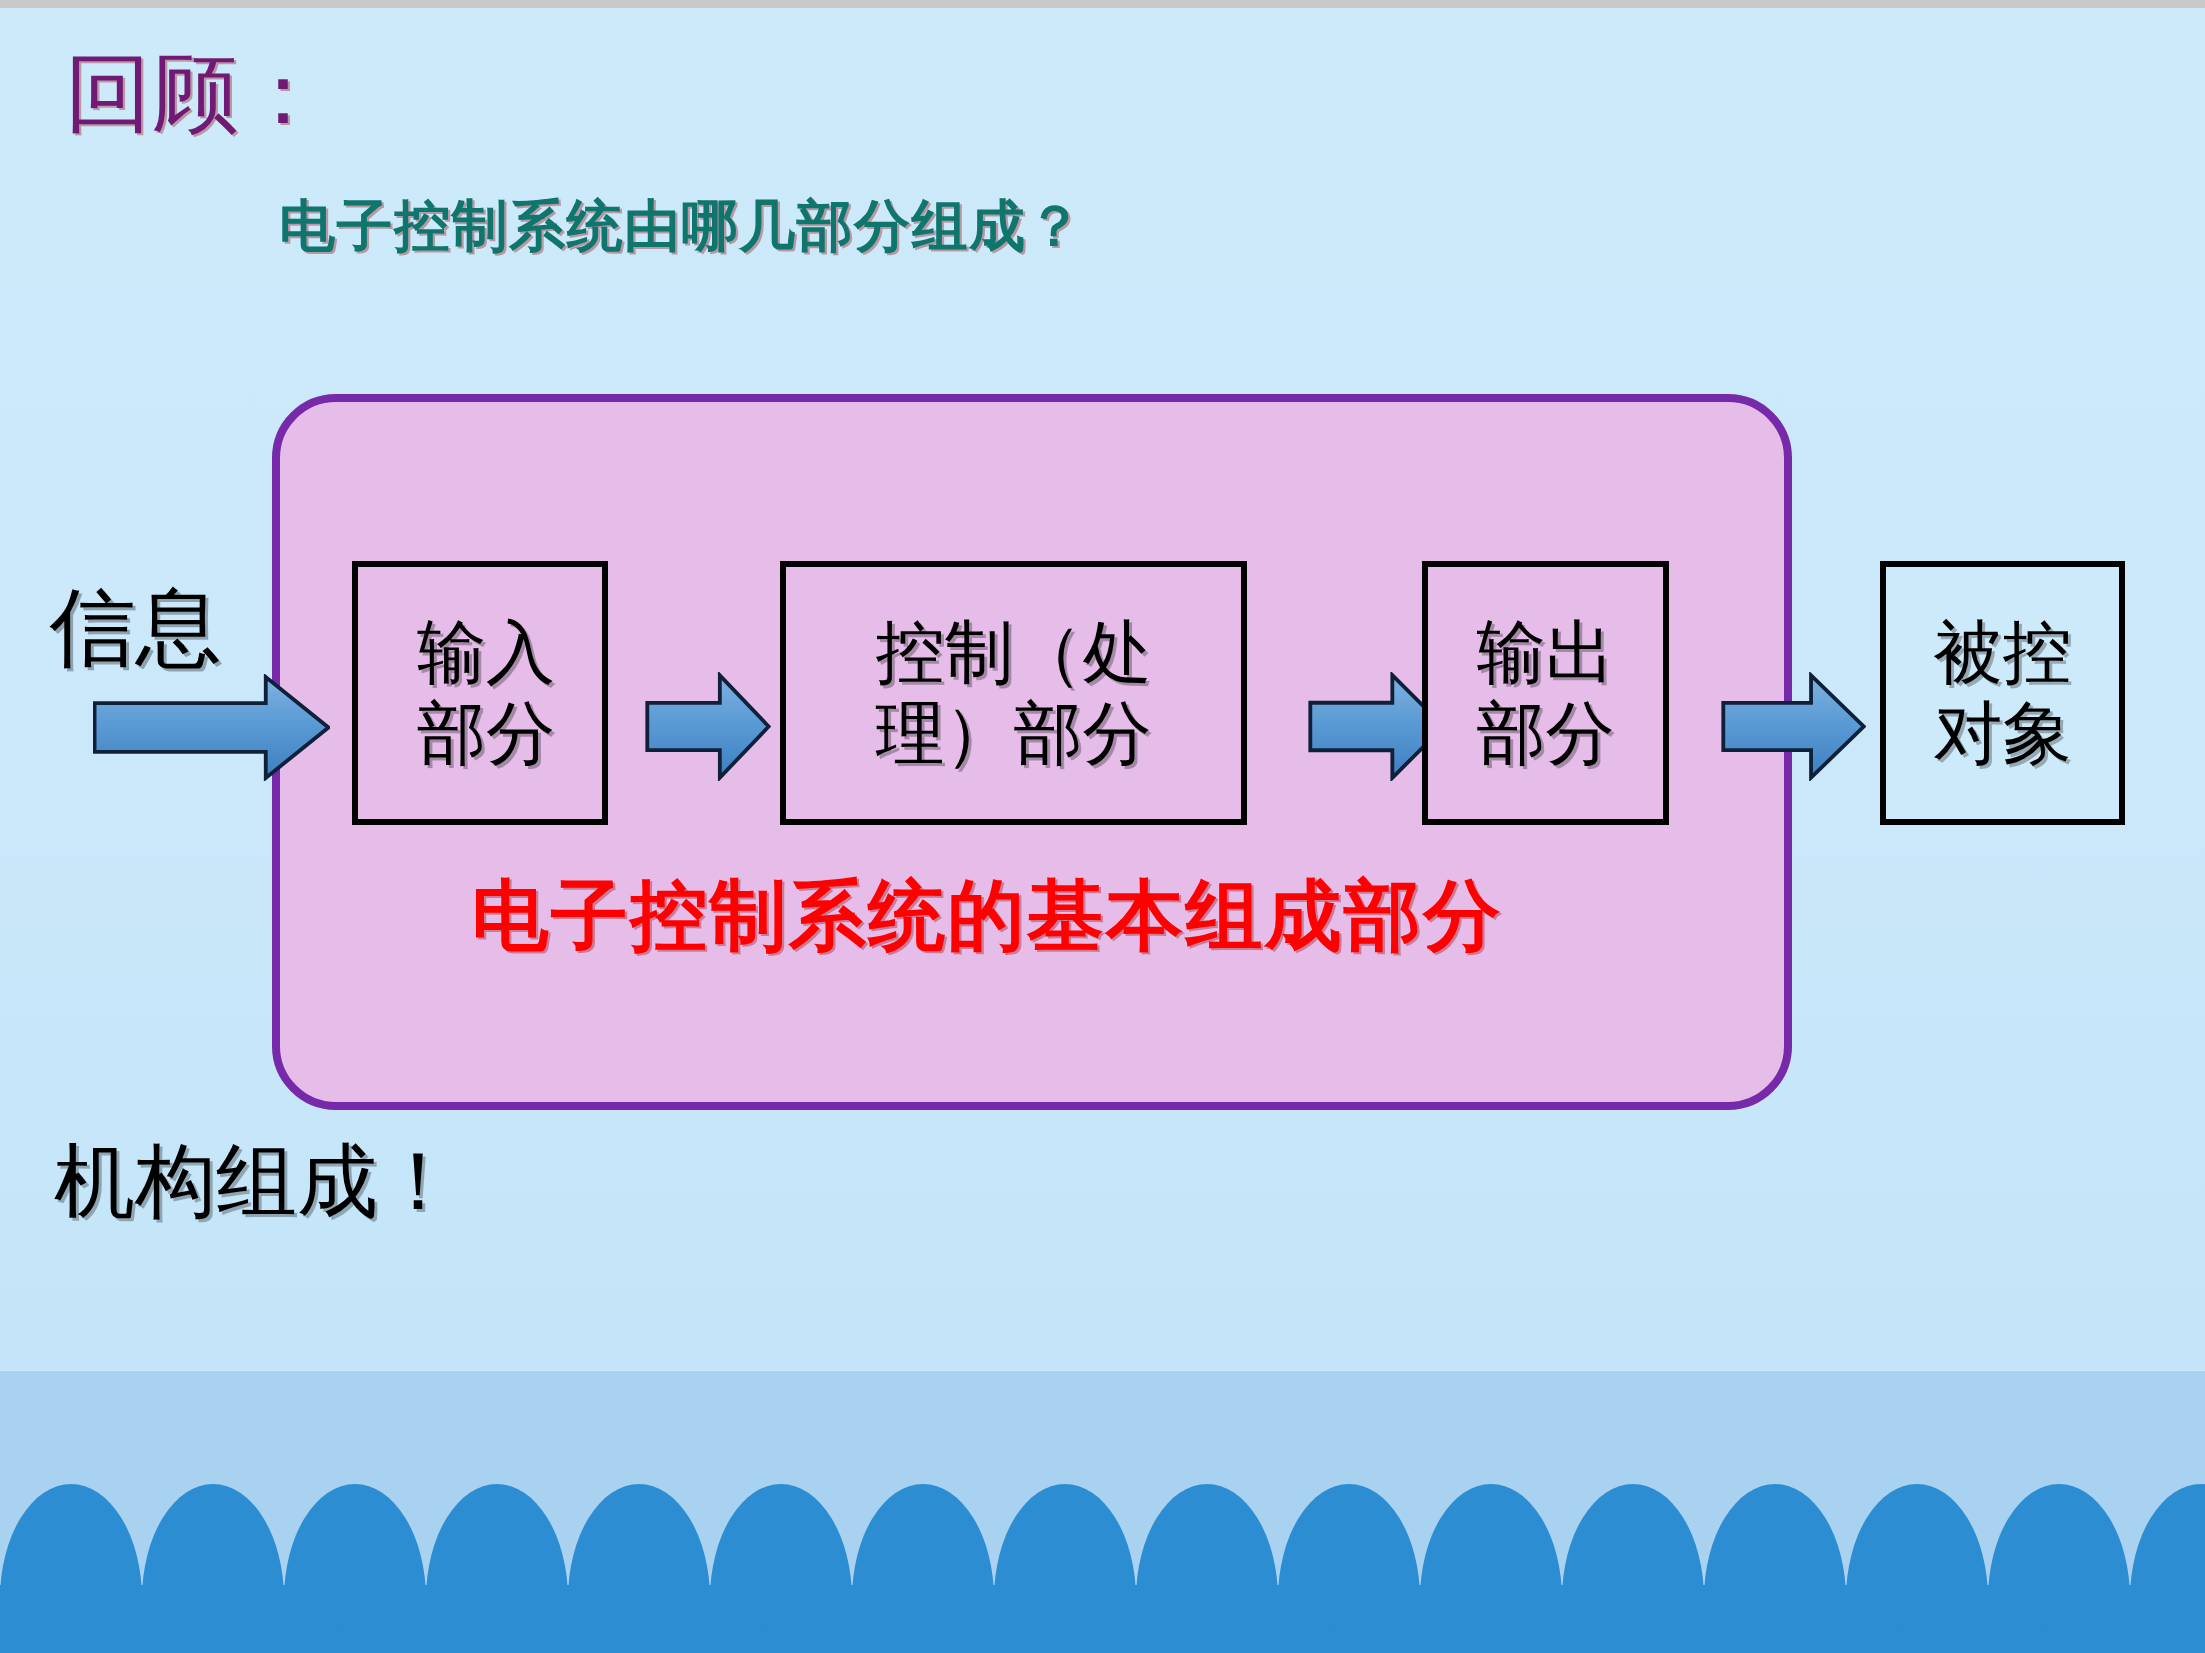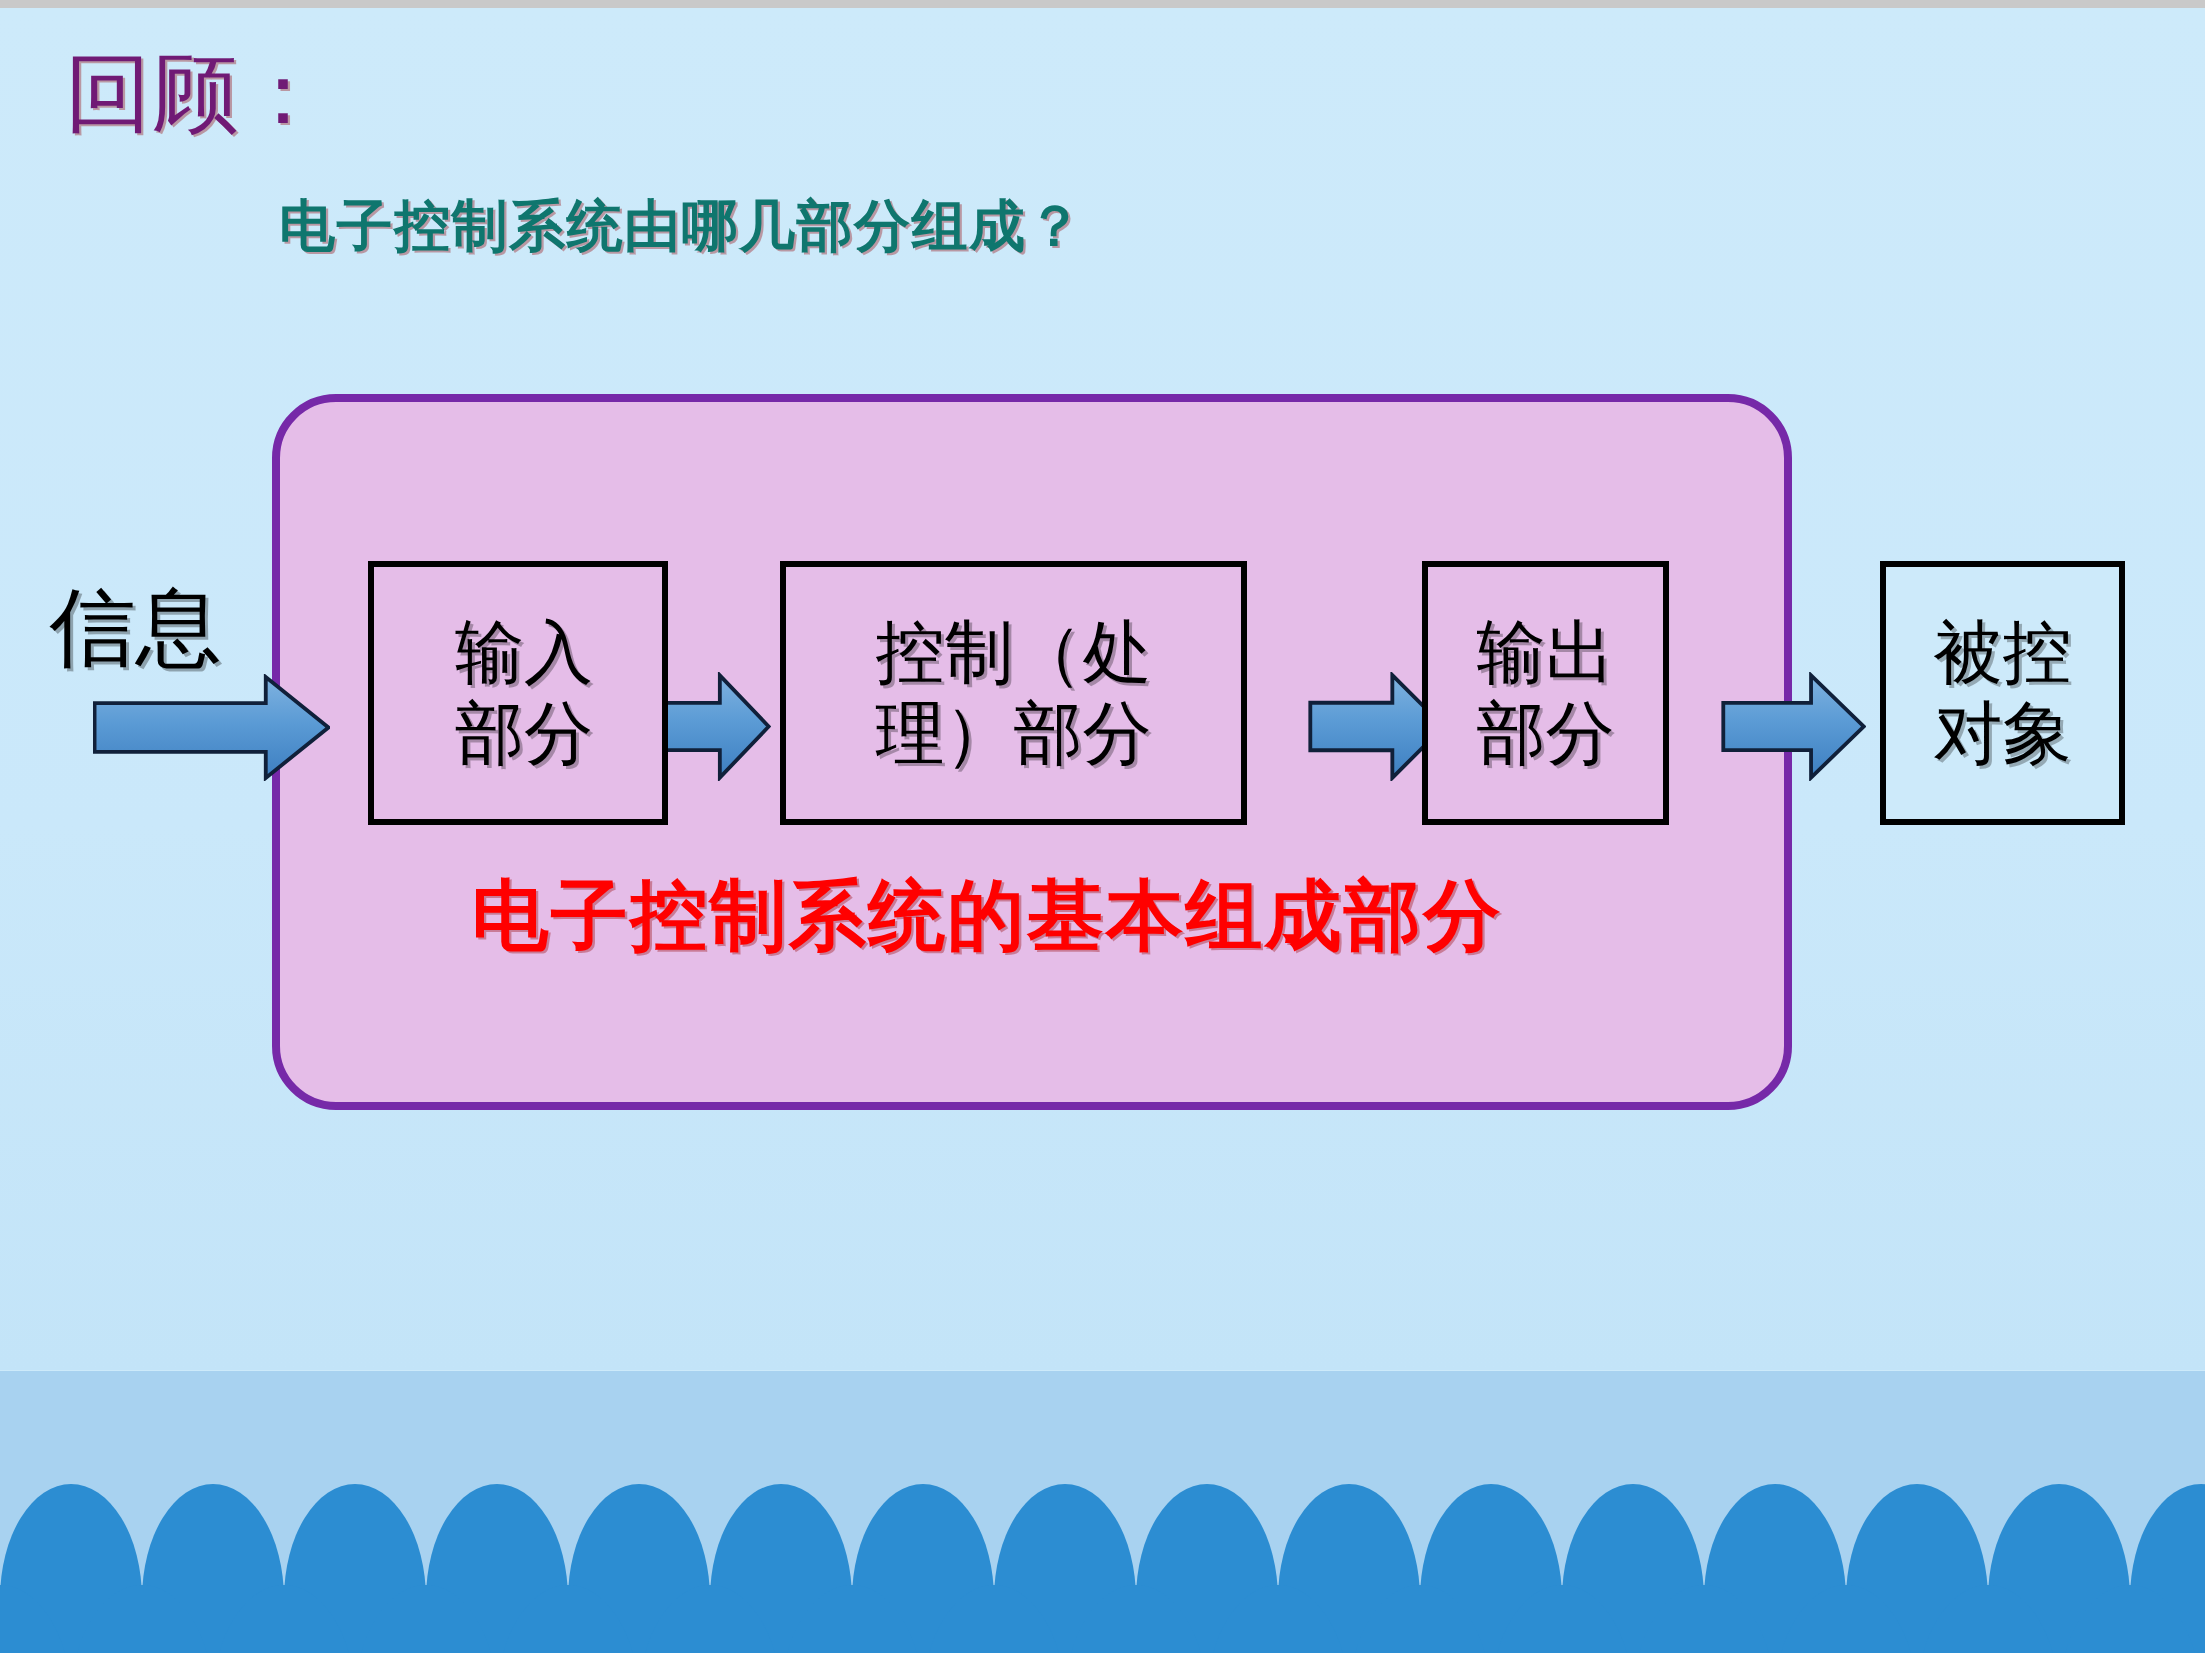--- a/index.html
+++ b/index.html
@@ -120,21 +120,21 @@
     align-items: center;
     justify-content: center;
     font-size: 69px;
     line-height: 1.18;
     color: #000000;
     white-space: nowrap;
     text-shadow: 3.1px 3.1px 0 rgba(0,0,0,0.28);
   }
   .stage-box .ln { display: block; }
 
-  #box-input  { left: 368px;  top: 561px;  width: 300px; height: 264px; background: #E5BDE8; padding-left: 12px; }
+  #box-input  { left: 352px;  top: 561px;  width: 256px; height: 264px; background: #E5BDE8; padding-left: 12px; }
   #box-ctrl   { left: 780px; top: 561px;  width: 467px; height: 264px; background: #E5BDE8; }
   #box-output { left: 1422px; top: 561px;  width: 247px; height: 264px; background: #E5BDE8; }
   #box-target { left: 1880px; top: 561px;  width: 245px; height: 264px; background: #CDEAFA; justify-content: center; }
 
   
   .arrow {
     position: absolute;
   }
   #arrow-0 { left: 93px;  top: 674px; width: 237px; height: 107px; }
   #arrow-1 { left: 645px;  top: 672px; width: 126px; height: 109px; }
@@ -253,20 +253,21 @@
   </div>
 
   <div class="stage-box" id="box-target">
     <span class="ln">被控</span>
     <span class="ln">对象</span>
   </div>
 
   <div class="purple-caption">电子控制系统的基本组成部分</div>
 
   <div class="note">
+    <span class="l2">机构组成！</span>
   </div>
 
   <div class="bottom-band">
     <div class="scallop-row row-back" id="scallop-row-back">
         <div class="scallop"></div>
         <div class="scallop"></div>
         <div class="scallop"></div>
         <div class="scallop"></div>
         <div class="scallop"></div>
         <div class="scallop"></div>

